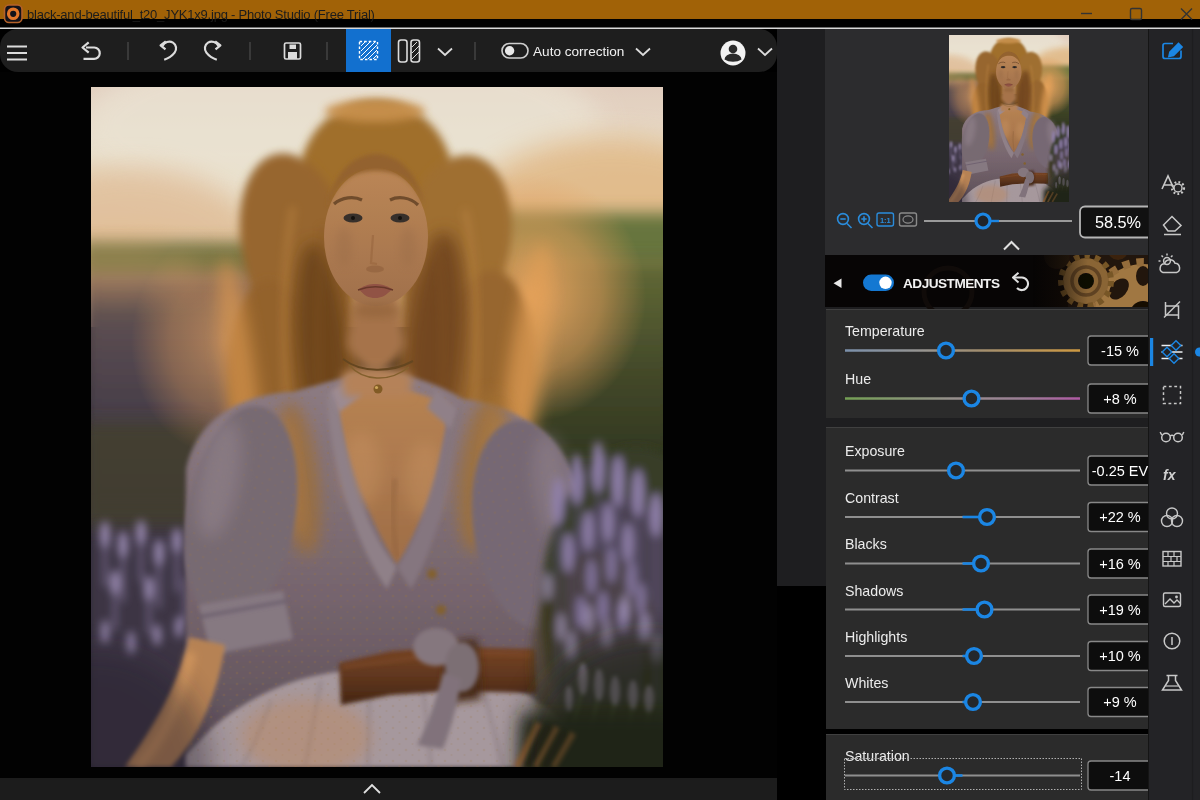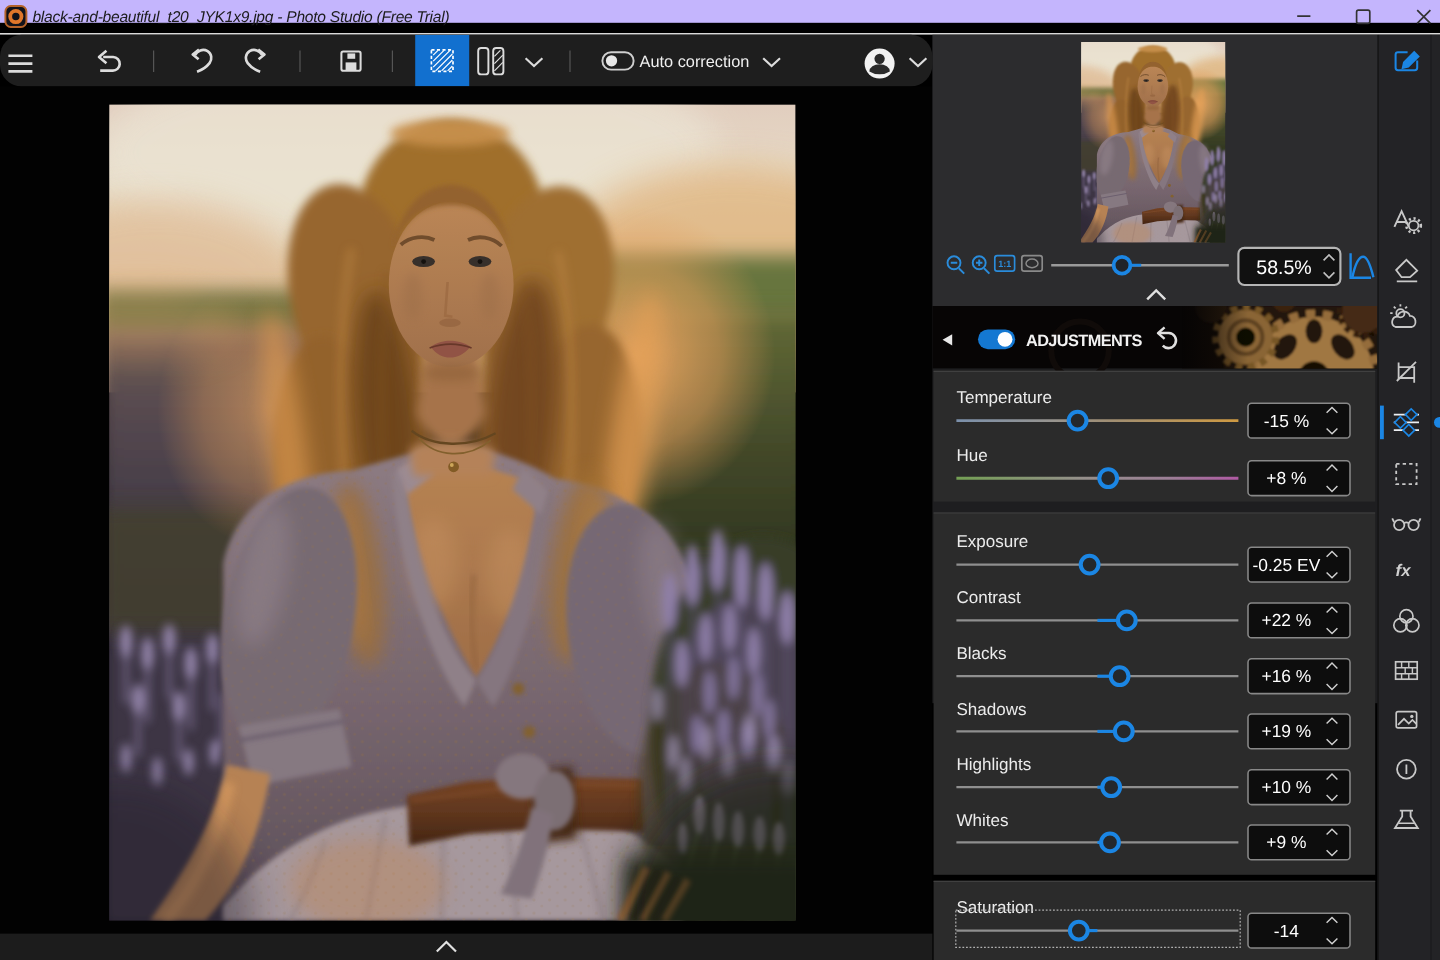--- a/index.html
+++ b/index.html
@@ -1,22 +1,22 @@
 <!DOCTYPE html>
 <html><head>
 <meta charset="utf-8">
 <style>
   html,body{margin:0;padding:0;width:1200px;height:800px;overflow:hidden;background:#000;
     font-family:"Liberation Sans", sans-serif;}
   .abs{position:absolute;}
-  #titlebar{left:0;top:0;width:1200px;height:19px;background:#c4b5fd;font-style:italic;}
+  #titlebar{left:0;top:0;width:1200px;height:19px;background:#a16207;}
   #toolbar{left:0;top:29px;width:777px;height:43px;background:#1e1e1e;border-radius:18px;}
   #canvas{left:0;top:72px;width:777px;height:706px;background:#020202;}
   #bottombar{left:0;top:778px;width:777px;height:22px;background:#1c1c1c;}
-  #rpanel{left:777px;top:29px;width:371px;height:557px;background:#1e1e20;}
+  #rpanel{left:777px;top:29px;width:371px;height:557px;background:#1e1e20;padding-left:48px;}
   #iconbar{left:1148px;top:29px;width:52px;height:771px;background:#232326;}
 </style>
 </head>
 <body>
 
 <svg width="0" height="0" style="position:absolute">
 <defs id="photodefs">
 <linearGradient id="skyG" x1="0" y1="0" x2="0" y2="1">
   <stop offset="0" stop-color="#efd9ca"></stop>
   <stop offset="0.28" stop-color="#f6ecd8"></stop>

